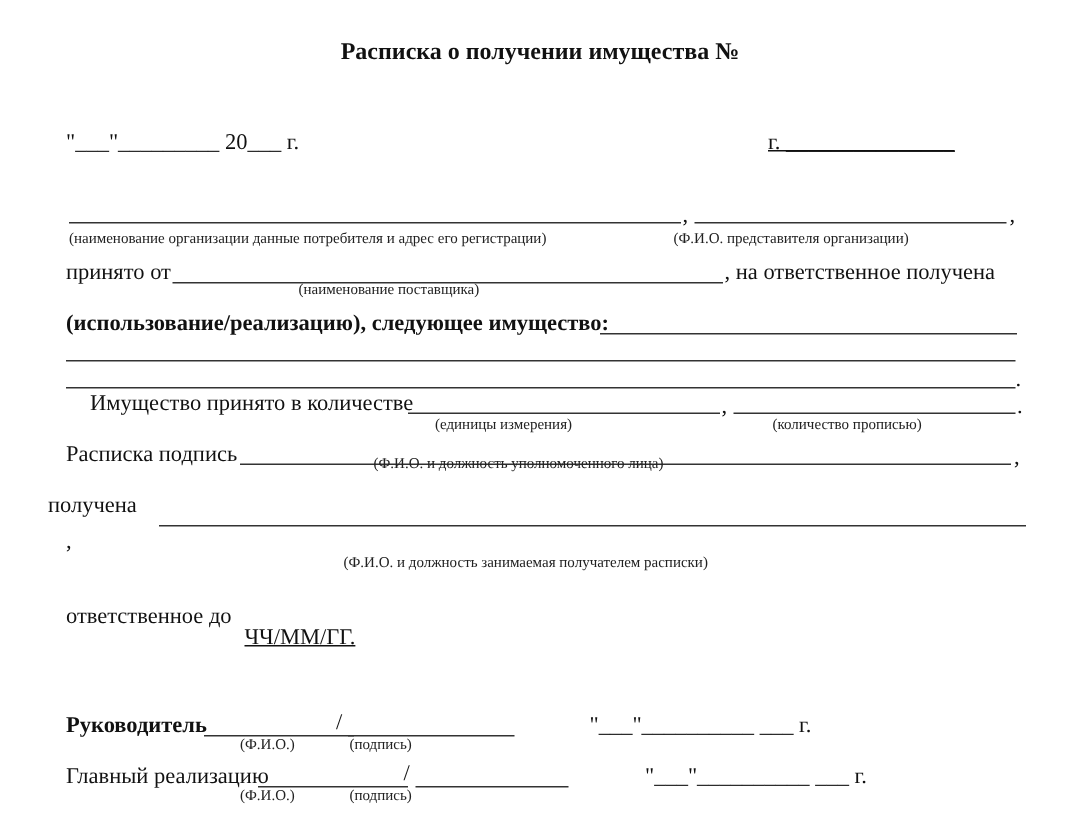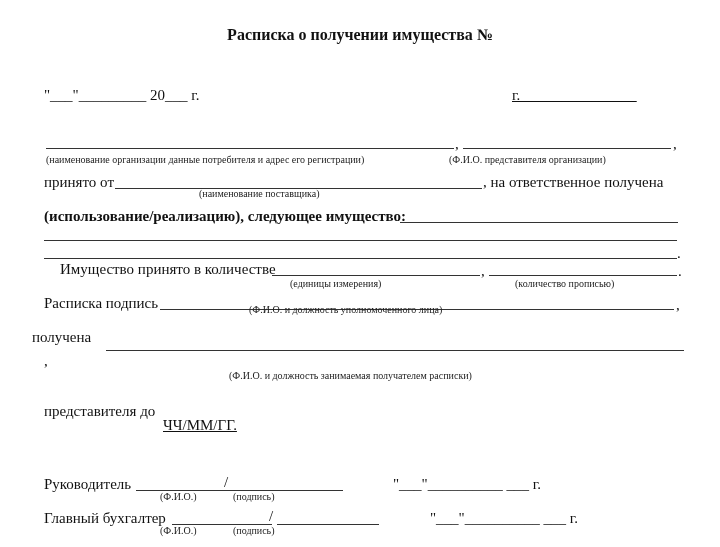--- a/index.html
+++ b/index.html
@@ -68,30 +68,30 @@
 <div class="abs txt" style="left:44px; top:295px;">Расписка подпись</div>
 <div class="line" style="left:160px; top:309px; width:514px;"></div>
 <div class="abs txt" style="left:676px; top:297px;">,</div>
 <div class="abs cap" style="left:249px; top:305px;">(Ф.И.О. и должность уполномоченного лица)</div>
 
 <div class="abs txt" style="left:32px; top:329px;">получена</div>
 <div class="line" style="left:106px; top:350px; width:578px;"></div>
 <div class="abs txt" style="left:44px; top:353px;">,</div>
 <div class="abs cap" style="left:229px; top:371px;">(Ф.И.О. и должность занимаемая получателем расписки)</div>
 
-<div class="abs txt" style="left:44px; top:403px;">представителя до</div>
+<div class="abs txt" style="left:44px; top:403px;">ответственное до</div>
 <div class="abs txt underlined" style="left:163px; top:417px;">ЧЧ/ММ/ГГ.</div>
 
-<div class="abs txt" style="left:44px; top:476px;">Руководитель</div>
+<div class="abs txt" style="left:44px; top:476px;font-weight:bold;">Руководитель</div>
 <div class="line" style="left:136px; top:490px; width:100px;"></div>
 <div class="abs txt" style="left:224px; top:474px;">/</div>
 <div class="line" style="left:232px; top:490px; width:111px;"></div>
 <div class="abs cap" style="left:160px; top:492px;">(Ф.И.О.)</div>
 <div class="abs cap" style="left:233px; top:492px;">(подпись)</div>
 <div class="abs txt" style="left:393px; top:476px;">"___"__________ ___ г.</div>
 
-<div class="abs txt" style="left:44px; top:510px;">Главный бухгалтер</div>
+<div class="abs txt" style="left:44px; top:510px;">Главный реализацию</div>
 <div class="line" style="left:172px; top:524px; width:100px;"></div>
 <div class="abs txt" style="left:269px; top:508px;">/</div>
 <div class="line" style="left:277px; top:524px; width:102px;"></div>
 <div class="abs cap" style="left:160px; top:526px;">(Ф.И.О.)</div>
 <div class="abs cap" style="left:233px; top:526px;">(подпись)</div>
 <div class="abs txt" style="left:430px; top:510px;">"___"__________ ___ г.</div>
 
 </body></html>

